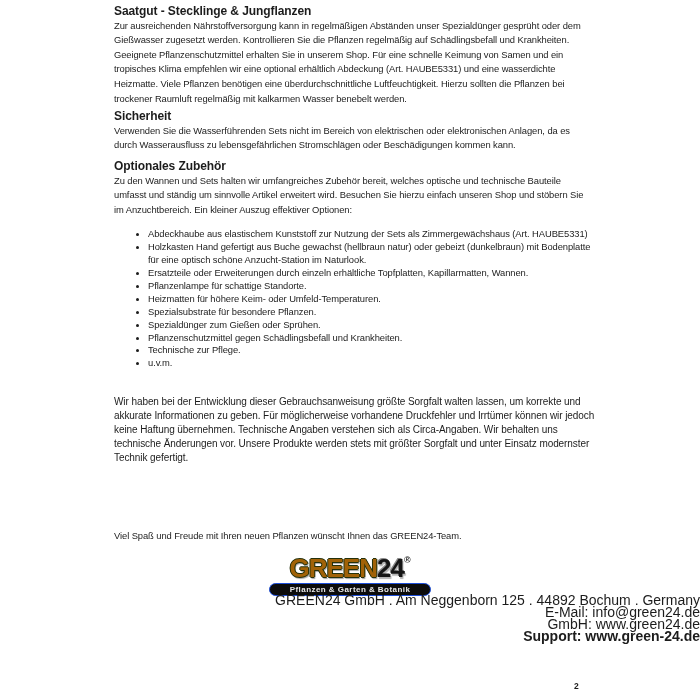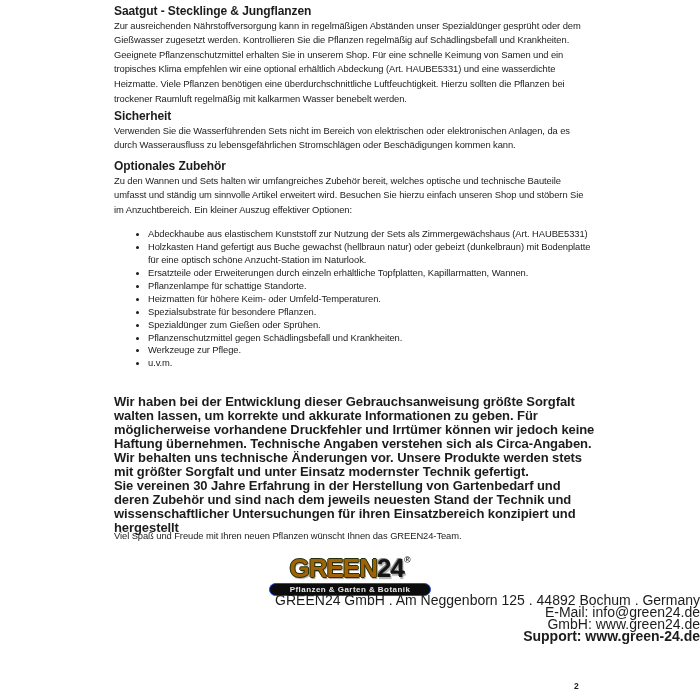--- a/index.html
+++ b/index.html
@@ -47,24 +47,23 @@
   .accessory-list li {
     margin: 0;
     padding: 0;
   }
   .accessory-list li::marker { font-size: 9px; }
 
   .disclaimer {
     position: absolute;
     left: 114px; top: 395px;
     width: 481px;
-    font-size: 13px;
+    font-size: 10px;
     letter-spacing: -0.08px;
     line-height: 14px;
-    font-weight: bold;
   }
   .disclaimer p { margin: 0; }
 
   .closing {
     position: absolute;
     left: 114px; top: 501px;
     width: 481px;
     font-size: 9.4px;
     letter-spacing: -0.08px;
     line-height: 14px;
@@ -159,30 +158,29 @@
       <p class="sec-body">Zu den Wannen und Sets halten wir umfangreiches Zubehör bereit, welches optische und technische Bauteile umfasst und ständig um sinnvolle Artikel erweitert wird. Besuchen Sie hierzu einfach unseren Shop und stöbern Sie im Anzuchtbereich. Ein kleiner Auszug effektiver Optionen:</p>
       <ul class="accessory-list">
         <li>Abdeckhaube aus elastischem Kunststoff zur Nutzung der Sets als Zimmergewächshaus (Art. HAUBE5331)</li>
         <li>Holzkasten Hand gefertigt aus Buche gewachst (hellbraun natur) oder gebeizt (dunkelbraun) mit Bodenplatte für eine optisch schöne Anzucht-Station im Naturlook.</li>
         <li>Ersatzteile oder Erweiterungen durch einzeln erhältliche Topfplatten, Kapillarmatten, Wannen.</li>
         <li>Pflanzenlampe für schattige Standorte.</li>
         <li>Heizmatten für höhere Keim- oder Umfeld-Temperaturen.</li>
         <li>Spezialsubstrate für besondere Pflanzen.</li>
         <li>Spezialdünger zum Gießen oder Sprühen.</li>
         <li>Pflanzenschutzmittel gegen Schädlingsbefall und Krankheiten.</li>
-        <li>Werkzeuge zur Pflege.</li>
+        <li>Technische zur Pflege.</li>
         <li>u.v.m.</li>
       </ul>
     </div>
 
   </div>
 
   <div class="disclaimer">
     <p>Wir haben bei der Entwicklung dieser Gebrauchsanweisung größte Sorgfalt walten lassen, um korrekte und akkurate Informationen zu geben. Für möglicherweise vorhandene Druckfehler und Irrtümer können wir jedoch keine Haftung übernehmen. Technische Angaben verstehen sich als Circa-Angaben. Wir behalten uns technische Änderungen vor. Unsere Produkte werden stets mit größter Sorgfalt und unter Einsatz modernster Technik gefertigt.</p>
-    <p>Sie vereinen 30 Jahre Erfahrung in der Herstellung von Gartenbedarf und deren Zubehör und sind nach dem jeweils neuesten Stand der Technik und wissenschaftlicher Untersuchungen für ihren Einsatzbereich konzipiert und hergestellt</p>
   </div>
 
   <div class="closing">Viel Spaß und Freude mit Ihren neuen Pflanzen wünscht Ihnen das GREEN24-Team.</div>
 
   <div class="logo-block">
     <div class="logo-wordmark">
       <span class="logo-green">GREEN</span><span class="logo-num">24</span><span class="logo-reg">®</span>
     </div>
     <div class="logo-tagline">Pflanzen &amp; Garten &amp; Botanik</div>
   </div>

